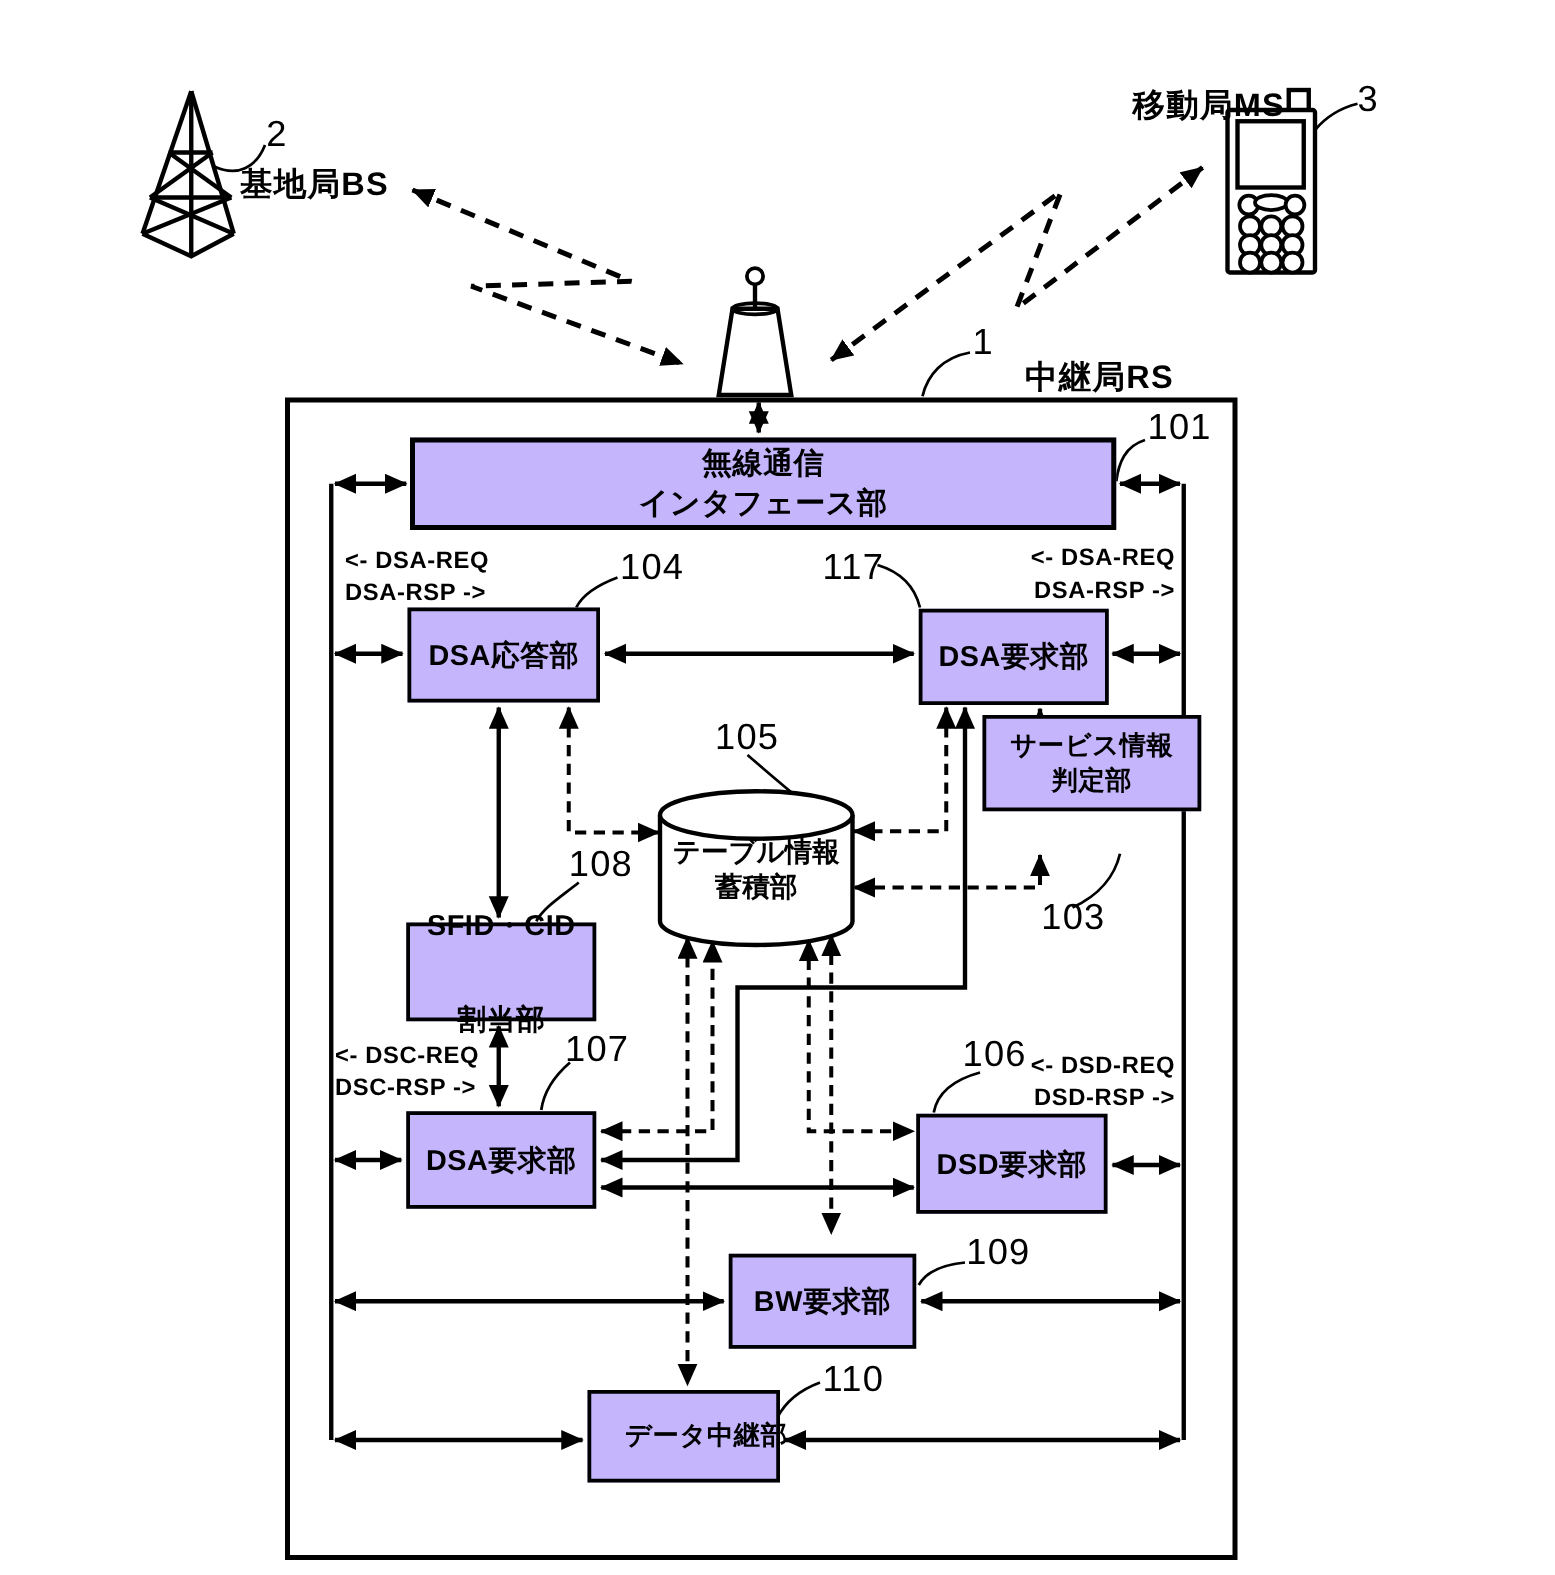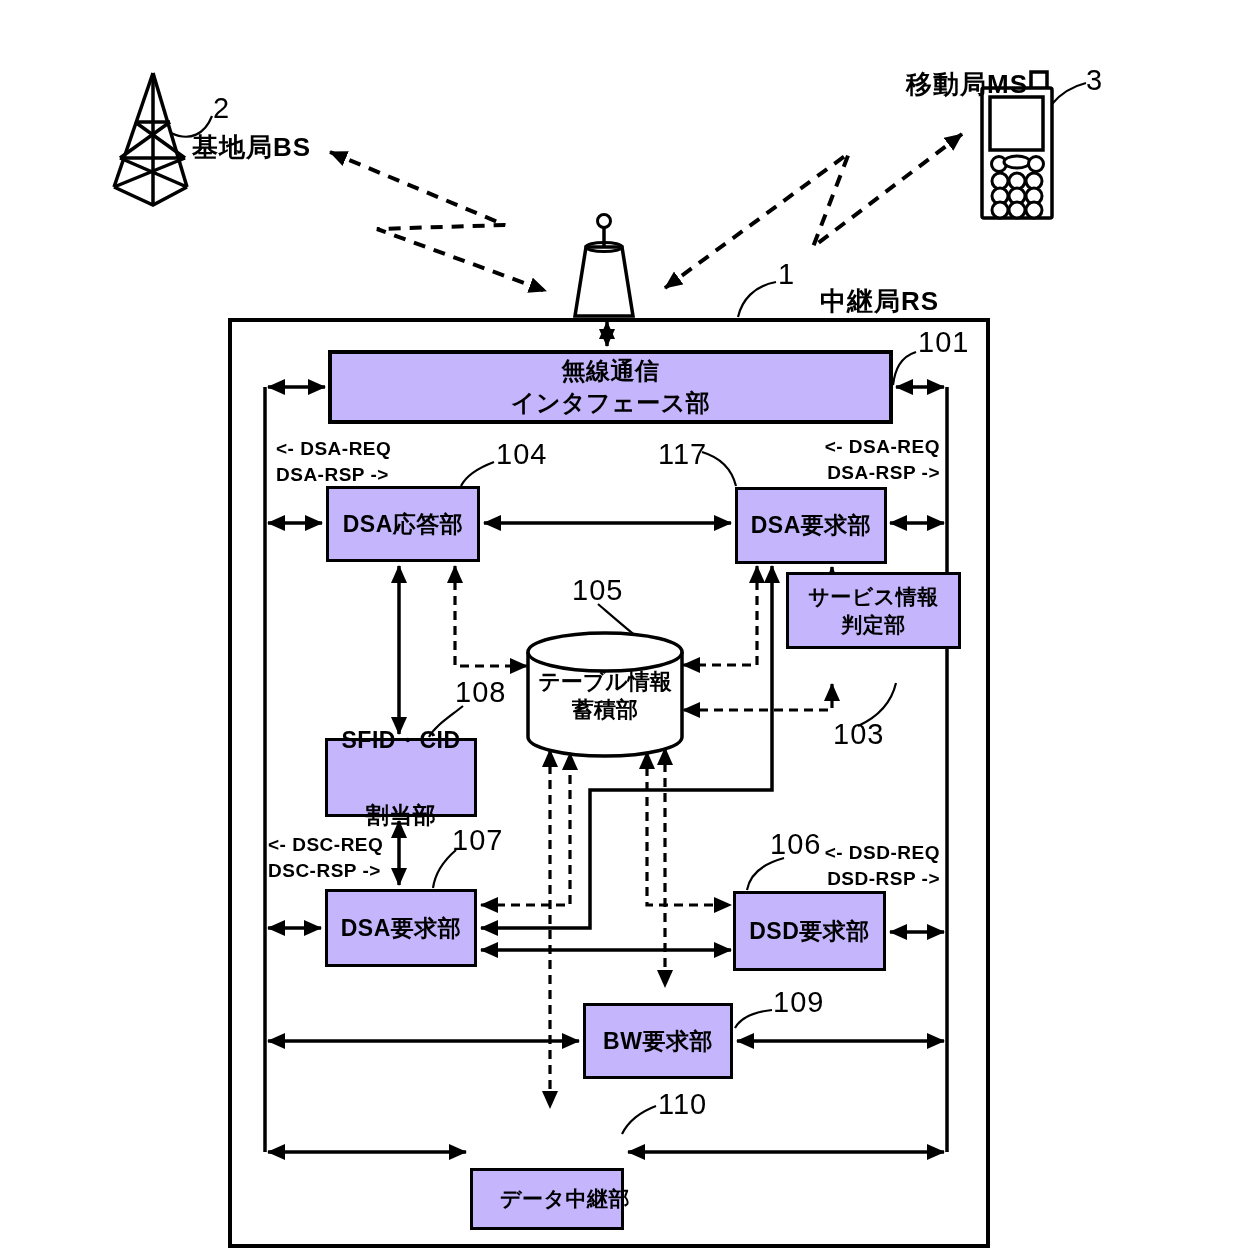--- a/index.html
+++ b/index.html
@@ -171,21 +171,21 @@
   </div>
 
   <div class="box" style="left:733px;top:891px;width:153px;height:80px;">
     <span class="l">DSD要求部</span>
   </div>
 
   <div class="box" style="left:583px;top:1003px;width:150px;height:76px;">
     <span class="l">BW要求部</span>
   </div>
 
-  <div class="box" style="left:470px;top:1168px;width:154px;height:62px;padding-left:36px;">
+  <div class="box" style="left:470px;top:1112px;width:154px;height:74px;padding-left:36px;">
     <span class="l" style="font-size:21px">データ中継部</span>
   </div>
 
   <div class="lbl ref" style="left:213px;top:92px;">2</div>
   <div class="lbl station" style="left:192px;top:130px;">基地局BS</div>
   <div class="lbl ref" style="left:1086px;top:64px;">3</div>
   <div class="lbl station" style="left:906px;top:48px;margin-top:19px;">移動局MS</div>
   <div class="lbl ref" style="left:778px;top:258px;">1</div>
   <div class="lbl station" style="left:820px;top:284px;">中継局RS</div>
 

